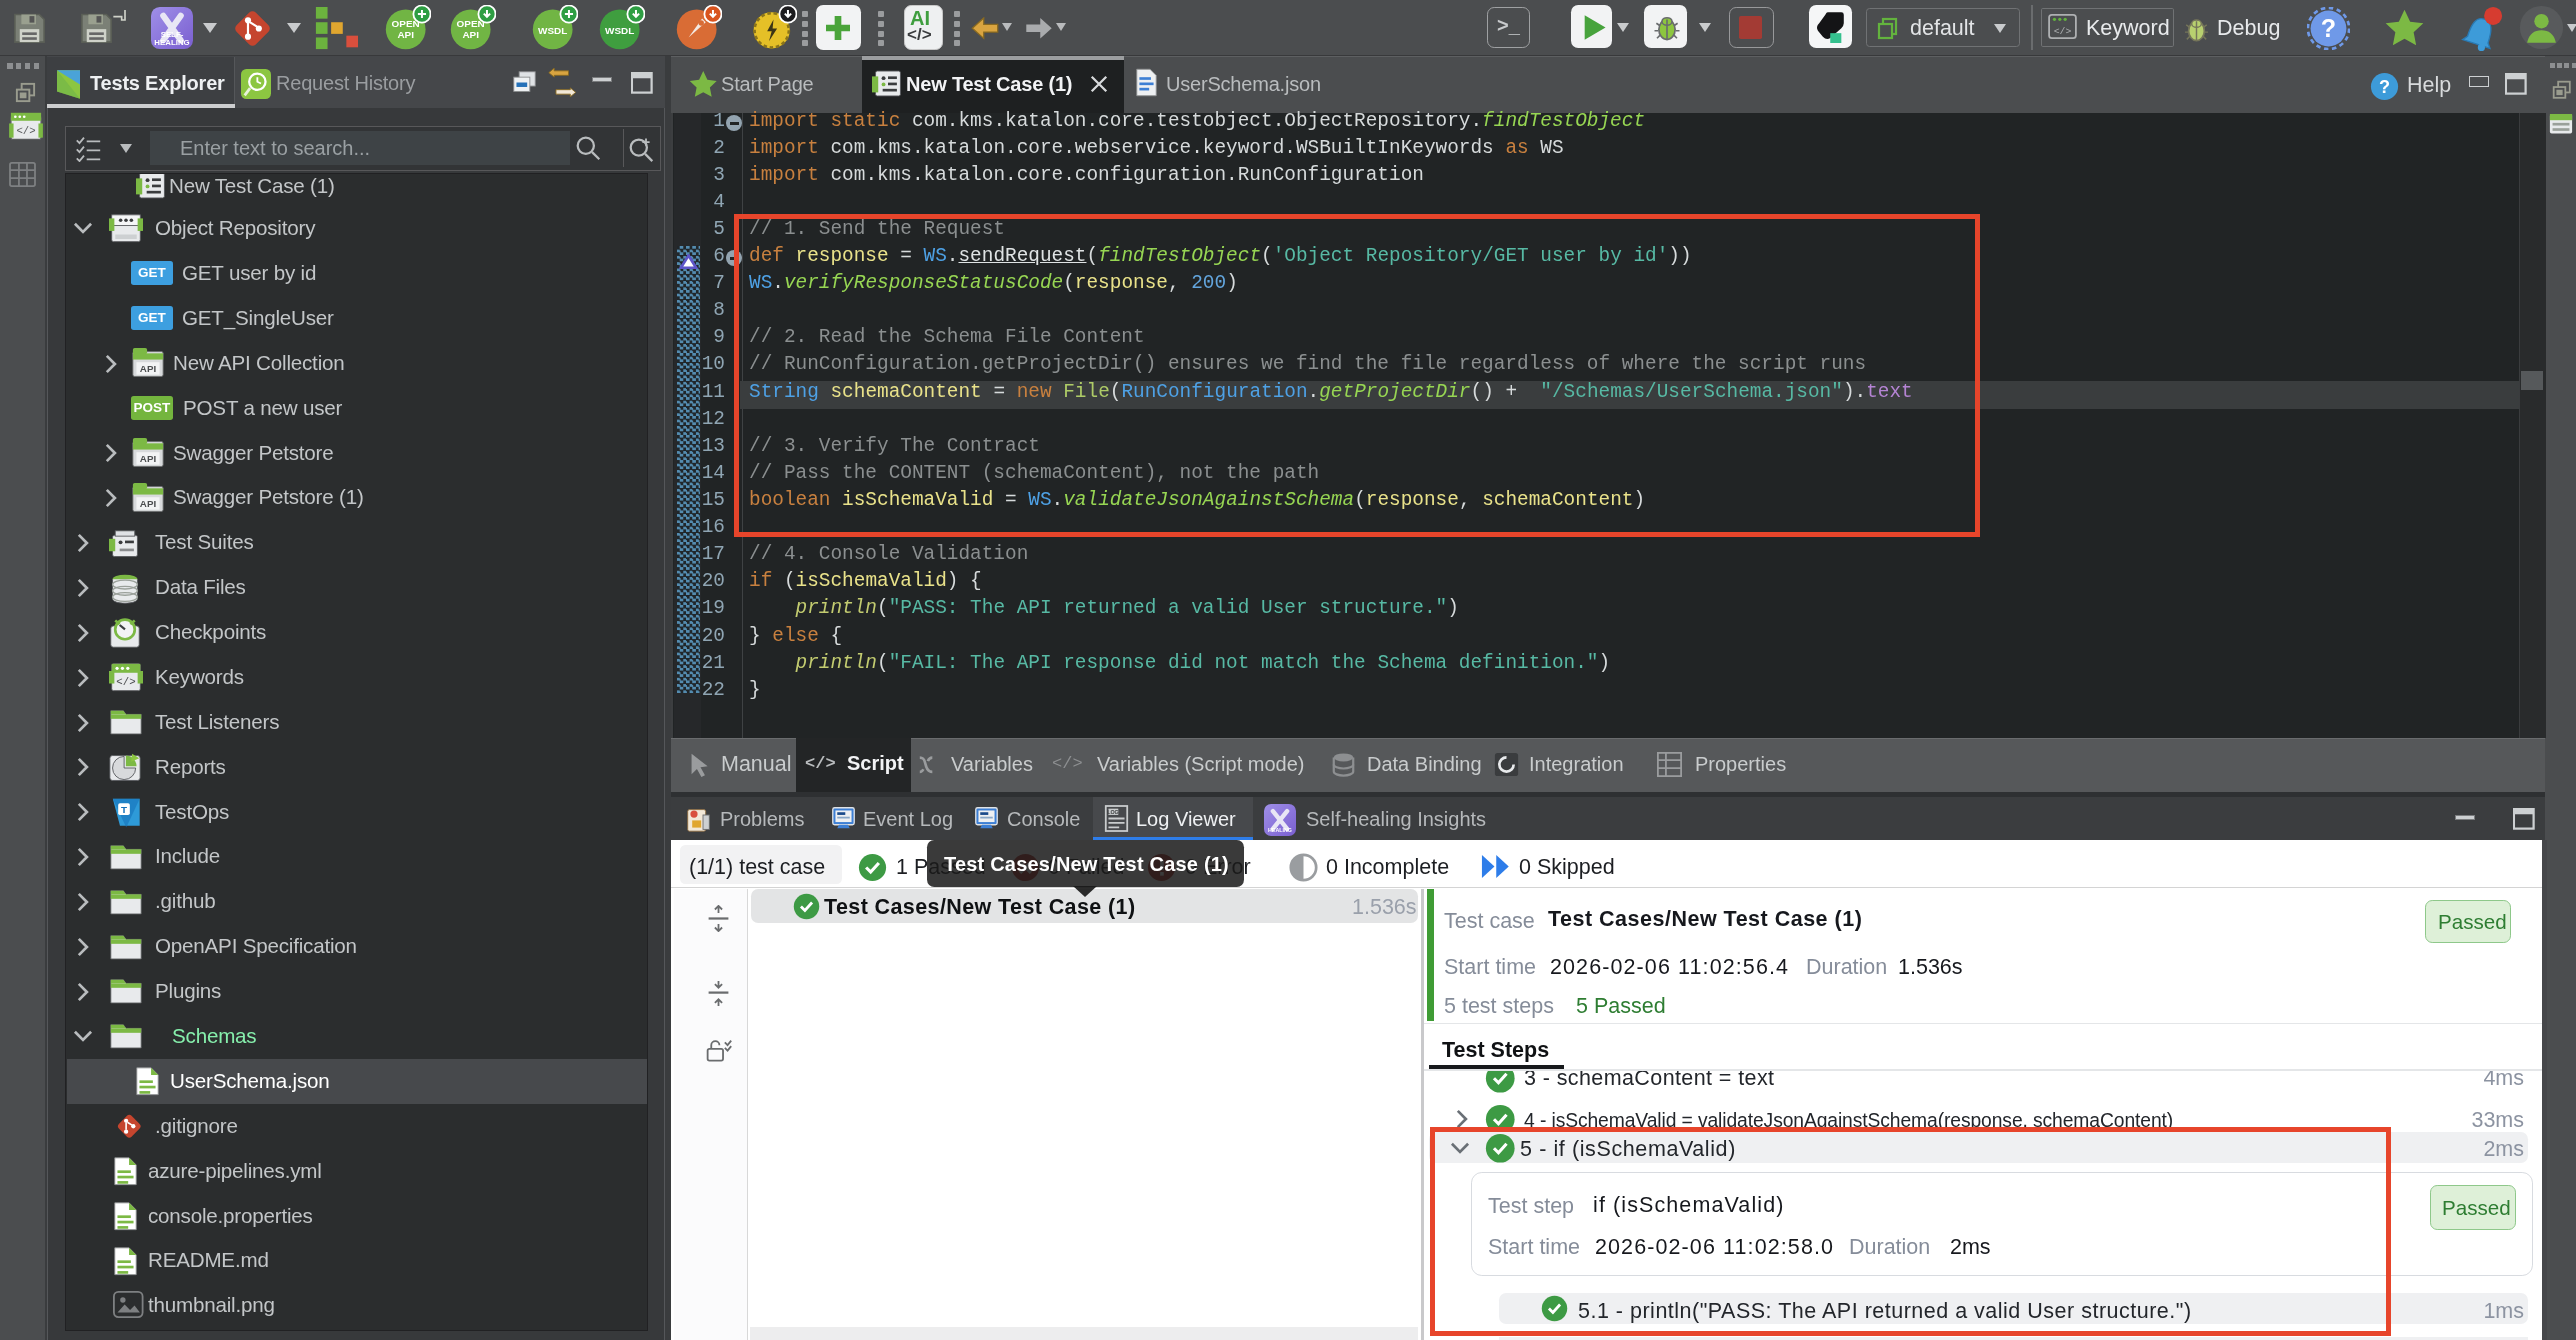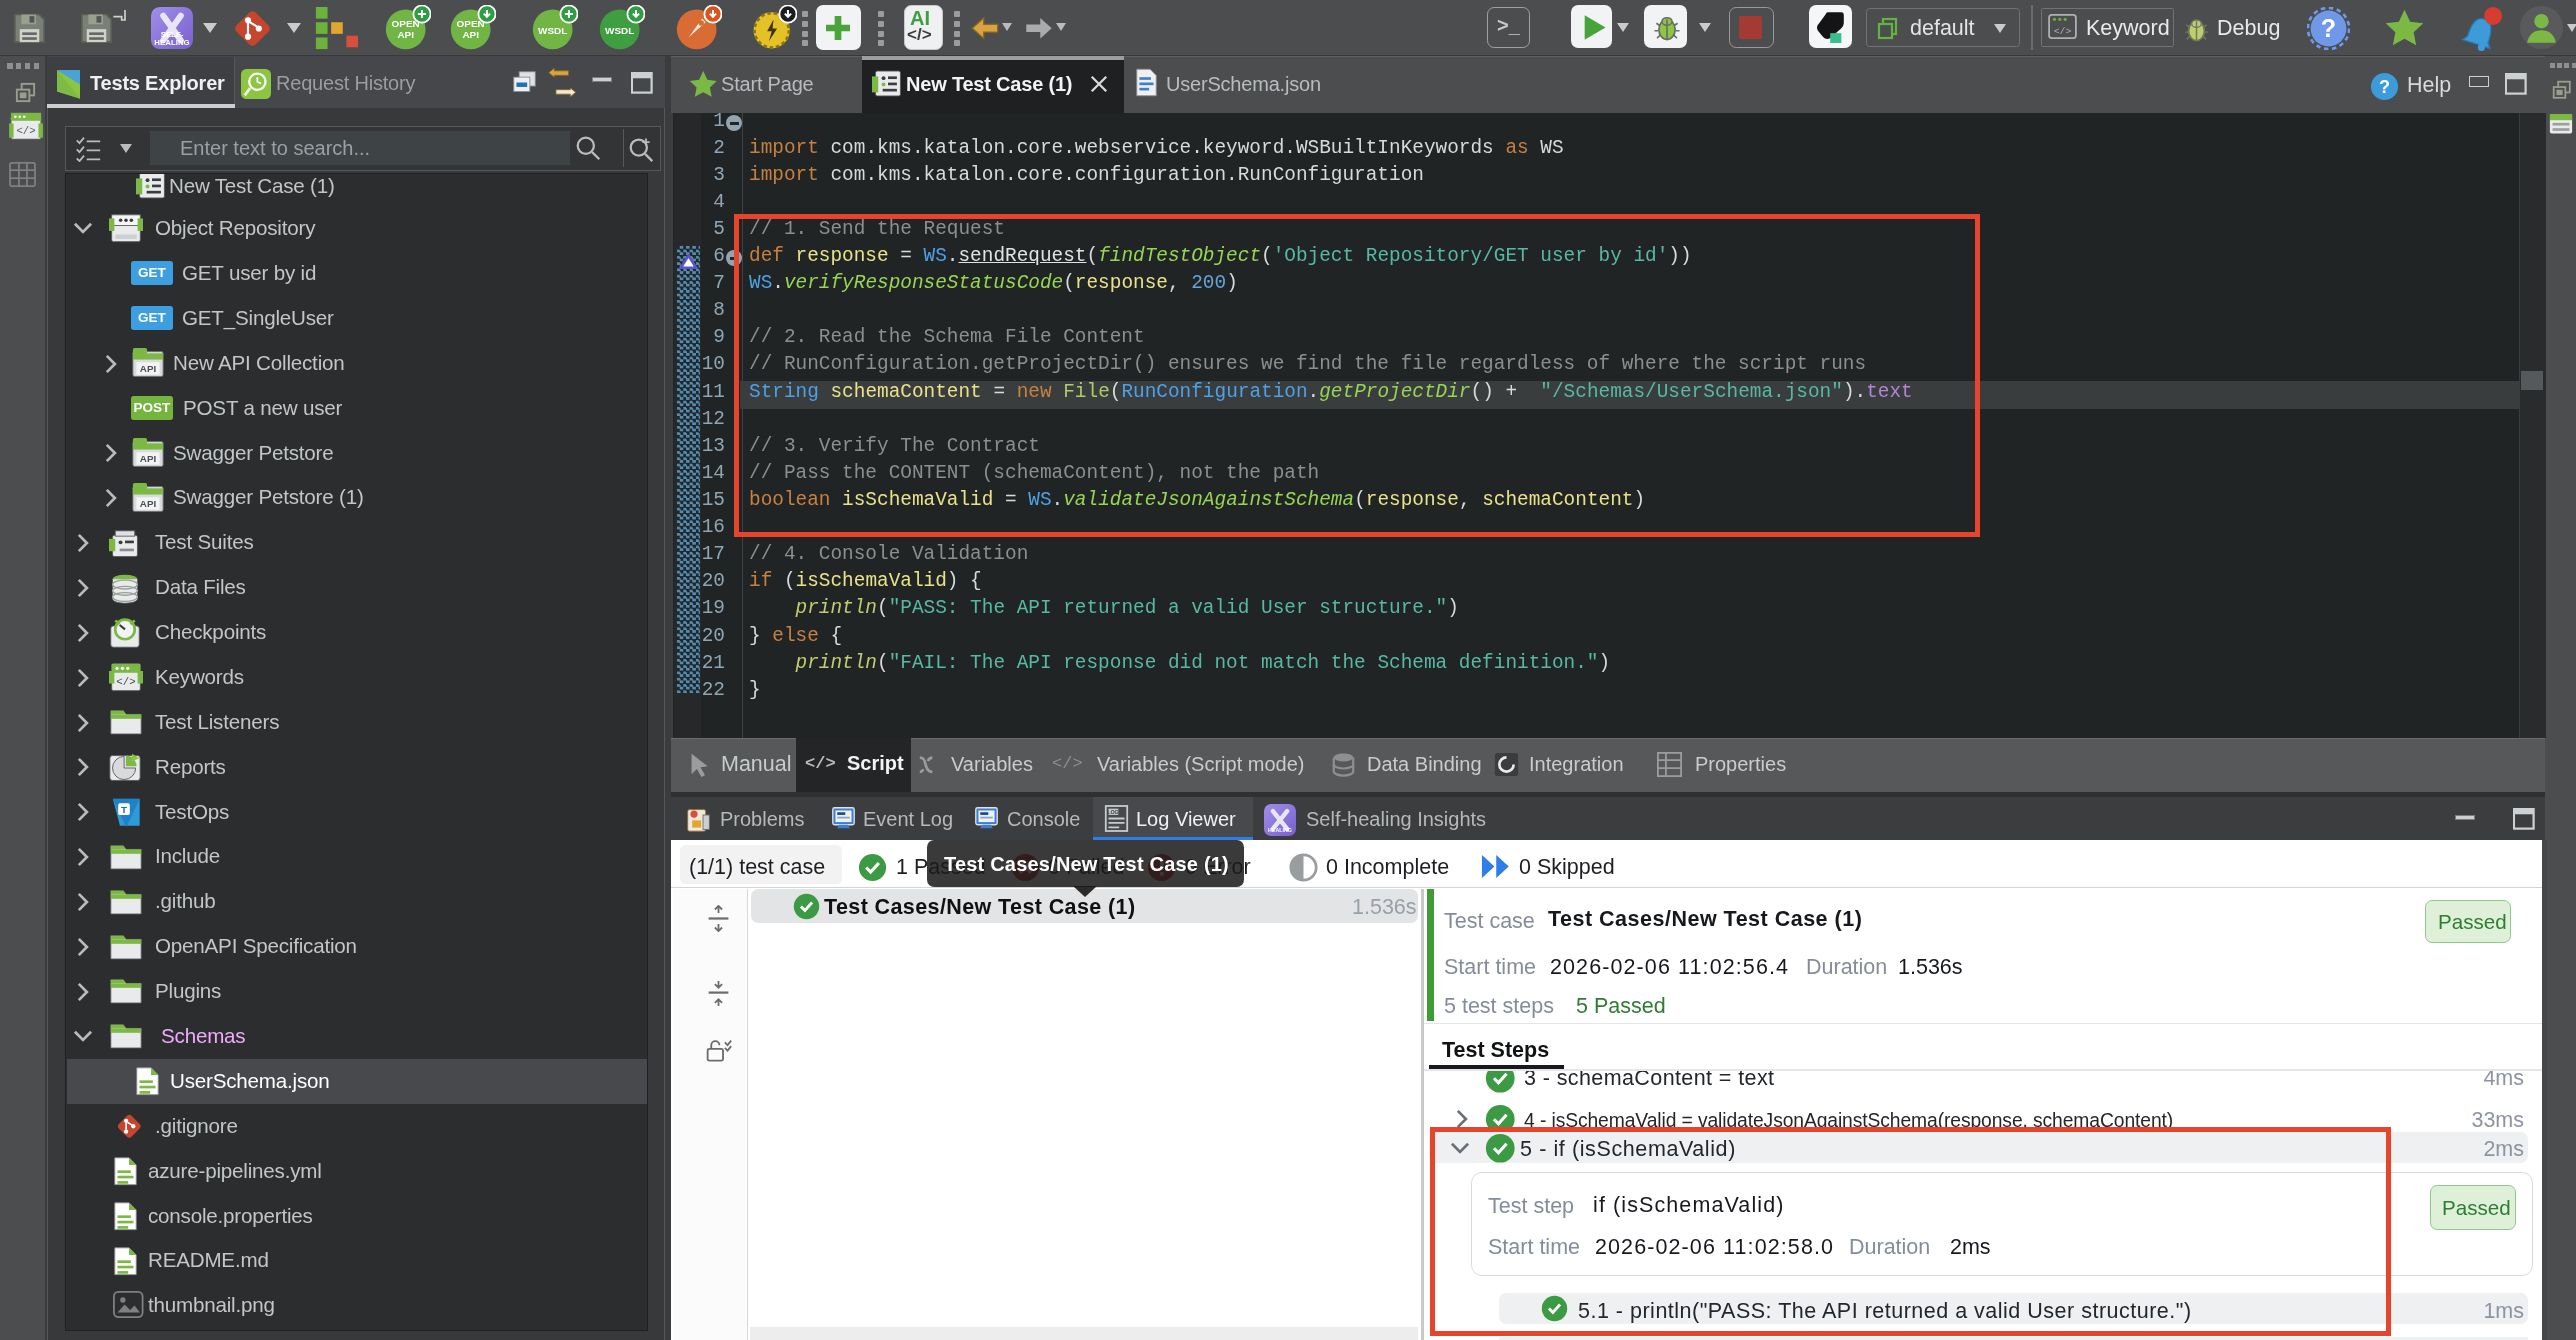--- a/index.html
+++ b/index.html
@@ -460,21 +460,21 @@
     </svg>
 <div class="a" style="left:89px;top:805px;font-size:20.6px;color:#c3c6c8;white-space:pre;letter-spacing:-0.2px">Plugins</div>
 <svg class="a" style="left:7.2px;top:856px" width="20" height="12.6" viewBox="0 0 22 14">
       <path d="M2 2l9 9 9-9" stroke="#b9bcbe" stroke-width="3" fill="none"></path>
     </svg>
 <svg class="a" style="left:43px;top:847px" width="34" height="29" viewBox="0 0 38 32">
 <path d="M2 4h14l3 4h17v22H2z" fill="#e8eaec" stroke="#55575a"></path>
 <path d="M2 4h14l3 4H2z" fill="#7cb944"></path>
 <rect x="2" y="8" width="34" height="5" fill="#7cb944"></rect>
     </svg>
-<div class="a" style="left:95px;top:850px;font-size:20.6px;color:#f0abfc;white-space:pre;letter-spacing:-0.2px">Schemas</div>
+<div class="a" style="left:106px;top:850px;font-size:20.6px;color:#86efac;white-space:pre;letter-spacing:-0.2px">Schemas</div>
 <div class="a" style="left:0.9px;top:885px;width:580px;height:45px;background:#47494c"></div>
 <svg class="a" style="left:69px;top:892px" width="25" height="30.5" viewBox="0 0 28 34">
 <path d="M2 2h16l8 8v22H2z" fill="#fff" stroke="#8a8c8e"></path>
 <path d="M18 2l8 8h-8z" fill="#7cb944"></path>
 <rect x="5" y="16" width="15" height="3" fill="#7cb944"></rect>
       <rect x="5" y="22" width="18" height="3" fill="#7cb944"></rect>
       <rect x="5" y="28" width="12" height="3" fill="#7cb944"></rect>
     </svg>
 <div class="a" style="left:104px;top:895px;font-size:20.6px;color:#ffffff;white-space:pre;letter-spacing:-0.2px">UserSchema.json</div>
 <svg class="a" style="left:48px;top:937px" width="30.5" height="30.5" viewBox="0 0 34 34">
@@ -583,20 +583,21 @@
 <div class="a mono" style="left:683px;top:570px;width:42px;font-size:19.4px;color:#8fa5b3;text-align:right">20</div>
 <div class="a mono" style="left:683px;top:597px;width:42px;font-size:19.4px;color:#8fa5b3;text-align:right">19</div>
 <div class="a mono" style="left:683px;top:625px;width:42px;font-size:19.4px;color:#8fa5b3;text-align:right">20</div>
 <div class="a mono" style="left:683px;top:652px;width:42px;font-size:19.4px;color:#8fa5b3;text-align:right">21</div>
 <div class="a mono" style="left:683px;top:679px;width:42px;font-size:19.4px;color:#8fa5b3;text-align:right">22</div>
 <div class="a" style="left:726px;top:115px;width:16px;height:16px;border-radius:50%;background:#93a4b0"></div>
 <div class="a" style="left:730px;top:122px;width:9px;height:2.7px;background:#212425"></div>
 <div class="a" style="left:726px;top:250px;width:16px;height:16px;border-radius:50%;background:#93a4b0"></div>
 <div class="a" style="left:730px;top:257px;width:9px;height:2.7px;background:#212425"></div>
 <div class="a mono" style="left:749px;top:0;width:1773px;height:1341px;font-size:19.4px">
+<div class="a" style="left:0;top:110px;white-space:pre"><span style="color:#c8803f;">import static </span><span style="color:#d6dadb;">com.kms.katalon.core.testobject.ObjectRepository.</span><span style="color:#97d653;font-style:italic;">findTestObject</span></div>
 <div class="a" style="left:0;top:137px;white-space:pre"><span style="color:#c8803f;">import </span><span style="color:#d6dadb;">com.kms.katalon.core.webservice.keyword.WSBuiltInKeywords </span><span style="color:#c8803f;">as</span><span style="color:#d6dadb;"> WS</span></div>
 <div class="a" style="left:0;top:164px;white-space:pre"><span style="color:#c8803f;">import </span><span style="color:#d6dadb;">com.kms.katalon.core.configuration.RunConfiguration</span></div>
 <div class="a" style="left:0;top:218px;white-space:pre"><span style="color:#8b8f90;">// 1. Send the Request</span></div>
 <div class="a" style="left:0;top:245px;white-space:pre"><span style="color:#c8803f;">def </span><span style="color:#e9e28a;">response</span><span style="color:#d6dadb;"> = </span><span style="color:#4ea1e5;">WS</span><span style="color:#d6dadb;">.</span><span style="color:#dfe3e4;text-decoration:underline;">sendRequest</span><span style="color:#d6dadb;">(</span><span style="color:#97d653;font-style:italic;">findTestObject</span><span style="color:#d6dadb;">(</span><span style="color:#57b9a4;">'Object Repository/GET user by id'</span><span style="color:#d6dadb;">))</span></div>
 <div class="a" style="left:0;top:272px;white-space:pre"><span style="color:#4ea1e5;">WS</span><span style="color:#d6dadb;">.</span><span style="color:#97d653;font-style:italic;">verifyResponseStatusCode</span><span style="color:#d6dadb;">(</span><span style="color:#e9e28a;">response</span><span style="color:#d6dadb;">, </span><span style="color:#63a5dd;">200</span><span style="color:#d6dadb;">)</span></div>
 <div class="a" style="left:0;top:326px;white-space:pre"><span style="color:#8b8f90;">// 2. Read the Schema File Content</span></div>
 <div class="a" style="left:0;top:353px;white-space:pre"><span style="color:#8b8f90;">// RunConfiguration.getProjectDir() ensures we find the file regardless of where the script runs</span></div>
 <div class="a" style="left:0;top:381px;white-space:pre"><span style="color:#4ea1e5;">String</span><span style="color:#d6dadb;"> </span><span style="color:#e9e28a;">schemaContent</span><span style="color:#d6dadb;"> = </span><span style="color:#c8803f;">new </span><span style="color:#aecb67;">File</span><span style="color:#d6dadb;">(</span><span style="color:#4ea1e5;">RunConfiguration</span><span style="color:#d6dadb;">.</span><span style="color:#97d653;font-style:italic;">getProjectDir</span><span style="color:#d6dadb;">() +  </span><span style="color:#57b9a4;">"/Schemas/UserSchema.json"</span><span style="color:#d6dadb;">).</span><span style="color:#b584d4;">text</span></div>
 <div class="a" style="left:0;top:435px;white-space:pre"><span style="color:#8b8f90;">// 3. Verify The Contract</span></div>
 <div class="a" style="left:0;top:462px;white-space:pre"><span style="color:#8b8f90;">// Pass the CONTENT (schemaContent), not the path</span></div>

